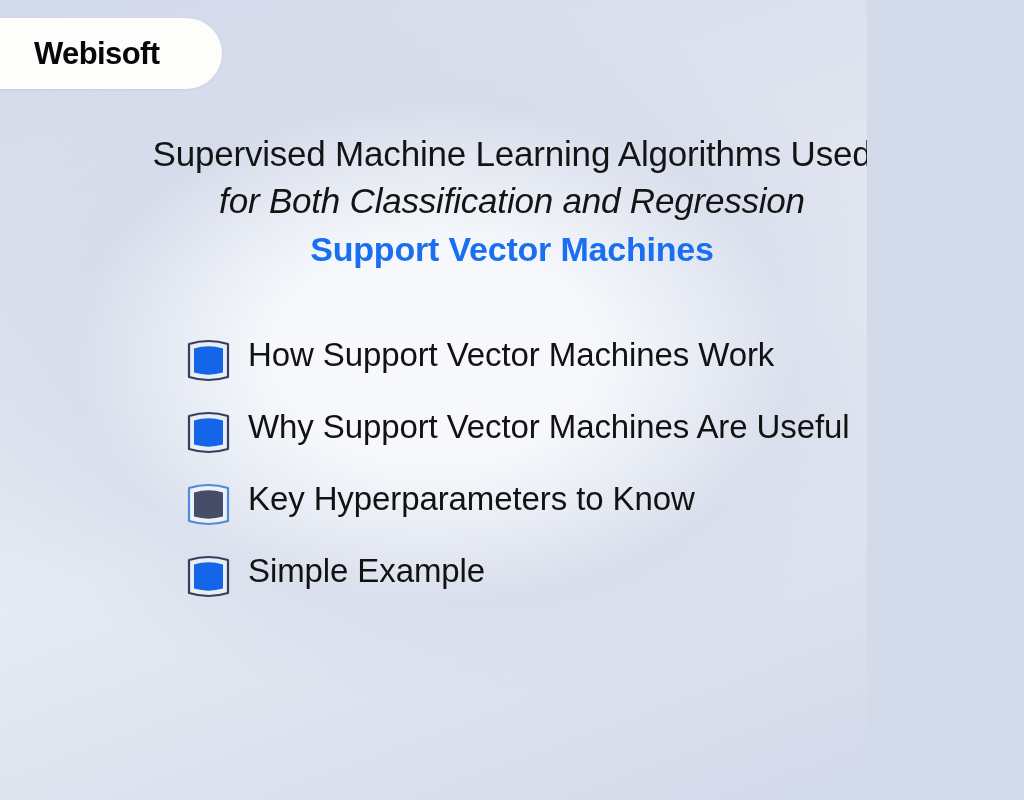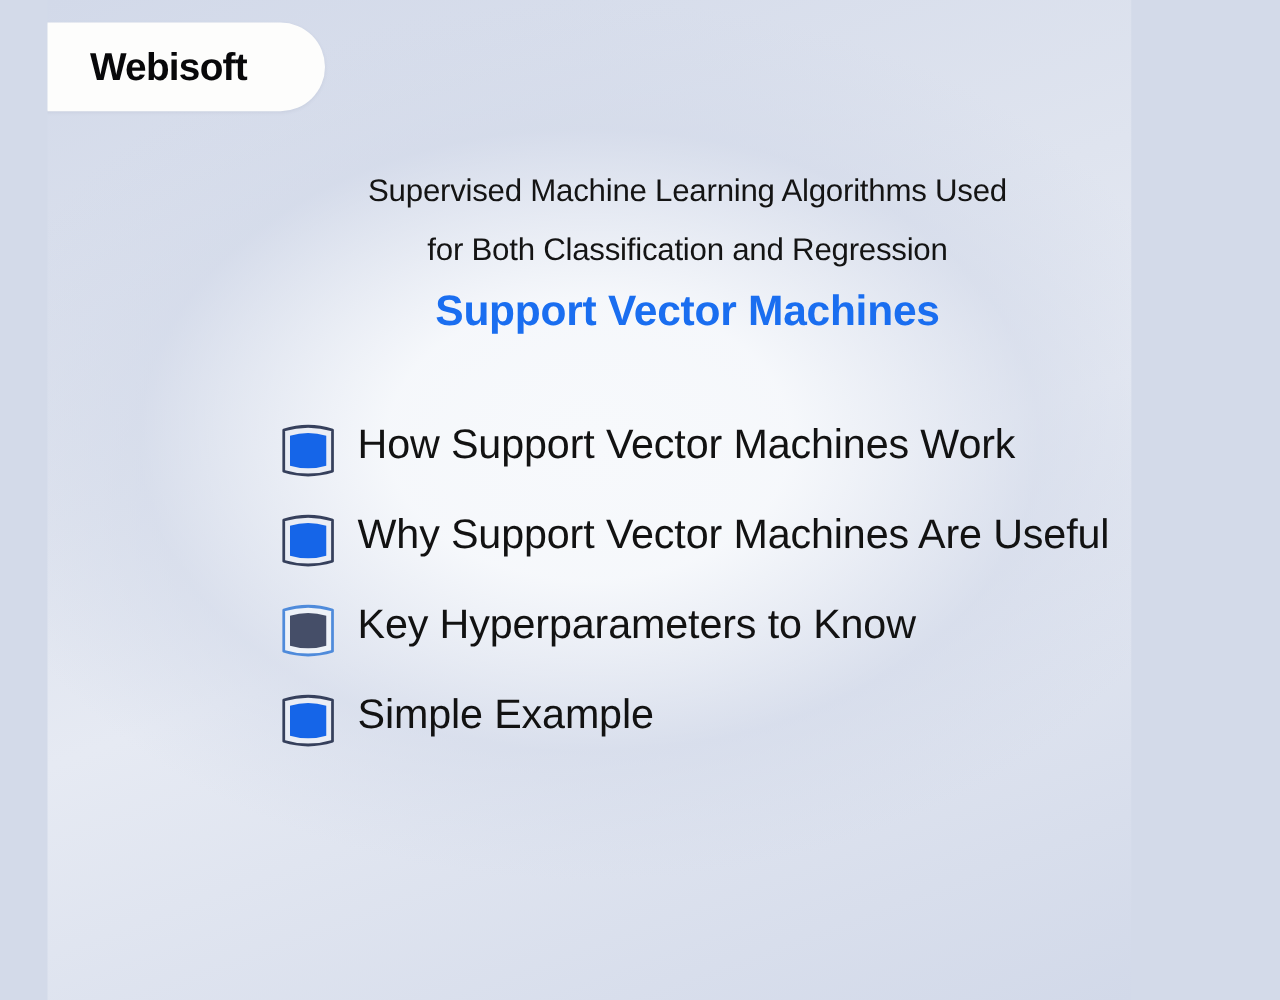--- a/index.html
+++ b/index.html
@@ -16,21 +16,20 @@
 
   #slide {
     position: relative;
     width: 867px;
     height: 800px;
     overflow: hidden;
     background-color: #d2d9e9;
     background-image:
       radial-gradient(ellipse 620px 430px at 50% 44%, #f7f9fc 0%, rgba(244,247,251,0.92) 26%, rgba(227,233,244,0.55) 58%, rgba(210,217,233,0.0) 82%),
       linear-gradient(160deg, #d0d8e9 0%, #dfe4ef 38%, #e6eaf3 55%, #d3dae9 100%);
-    margin-left: 38px;
   }
 
   
   .logo-pill {
     position: absolute;
     left: -40px;
     top: 18px;
     width: 262px;
     height: 71px;
     background: #fdfdfc;
@@ -52,21 +51,21 @@
 
   
   .title-block {
     position: absolute;
     left: 0;
     top: 130px;
     width: 1024px;
     text-align: center;
   }
   .title-line {
-    font-size: 25px;
+    font-size: 35px;
     line-height: 47px;
     color: #141414;
     font-weight: 400;
     letter-spacing: -0.2px;
     white-space: nowrap;
   }
   .title-accent {
     font-size: 34px;
     line-height: 50px;
     font-weight: 700;
@@ -111,21 +110,21 @@
 <body>
 
 <div id="slide" style="background-color: rgb(210, 217, 233); background-image: radial-gradient(620px 430px at 50% 44%, rgb(247, 249, 252) 0%, rgba(247, 249, 252, 0.933) 26%, rgba(210, 217, 233, 0.533) 58%, rgba(210, 217, 233, 0) 82%), linear-gradient(160deg, rgb(210, 217, 233) 0%, rgb(223, 228, 239) 38%, rgb(230, 234, 243) 55%, rgb(210, 217, 233) 100%);">
 
   <div class="logo-pill">
     <div class="logo-text">Webisoft</div>
   </div>
 
   <div class="title-block">
     <div class="title-line" style="color: rgb(20, 20, 20);">Supervised Machine Learning Algorithms Used</div>
-    <div class="title-line" style="color: rgb(20, 20, 20);">for Both Classification and Regression</div>
+    <div class="title-line" style="color: rgb(20, 20, 20); font-style: italic;">for Both Classification and Regression</div>
     <div class="title-accent" style="color: rgb(26, 110, 240);">Support Vector Machines</div>
   </div>
 
   <div class="bullet-list">
 
     <div class="bullet-item">
       <span class="bullet-icon">
         <svg viewBox="0 0 45 49" xmlns="http://www.w3.org/2000/svg">
           <path d="M3 8 Q22.5 2 42 8 L42 41 Q22.5 47 3 41 Z" fill="#e9edf5" stroke="#36405c" stroke-width="2.2" stroke-linejoin="round"></path>
           <path d="M8 12.5 Q22.5 8.2 37 12.5 L37 36.5 Q22.5 40.8 8 36.5 Z" fill="#1565e8" stroke="none"></path>

